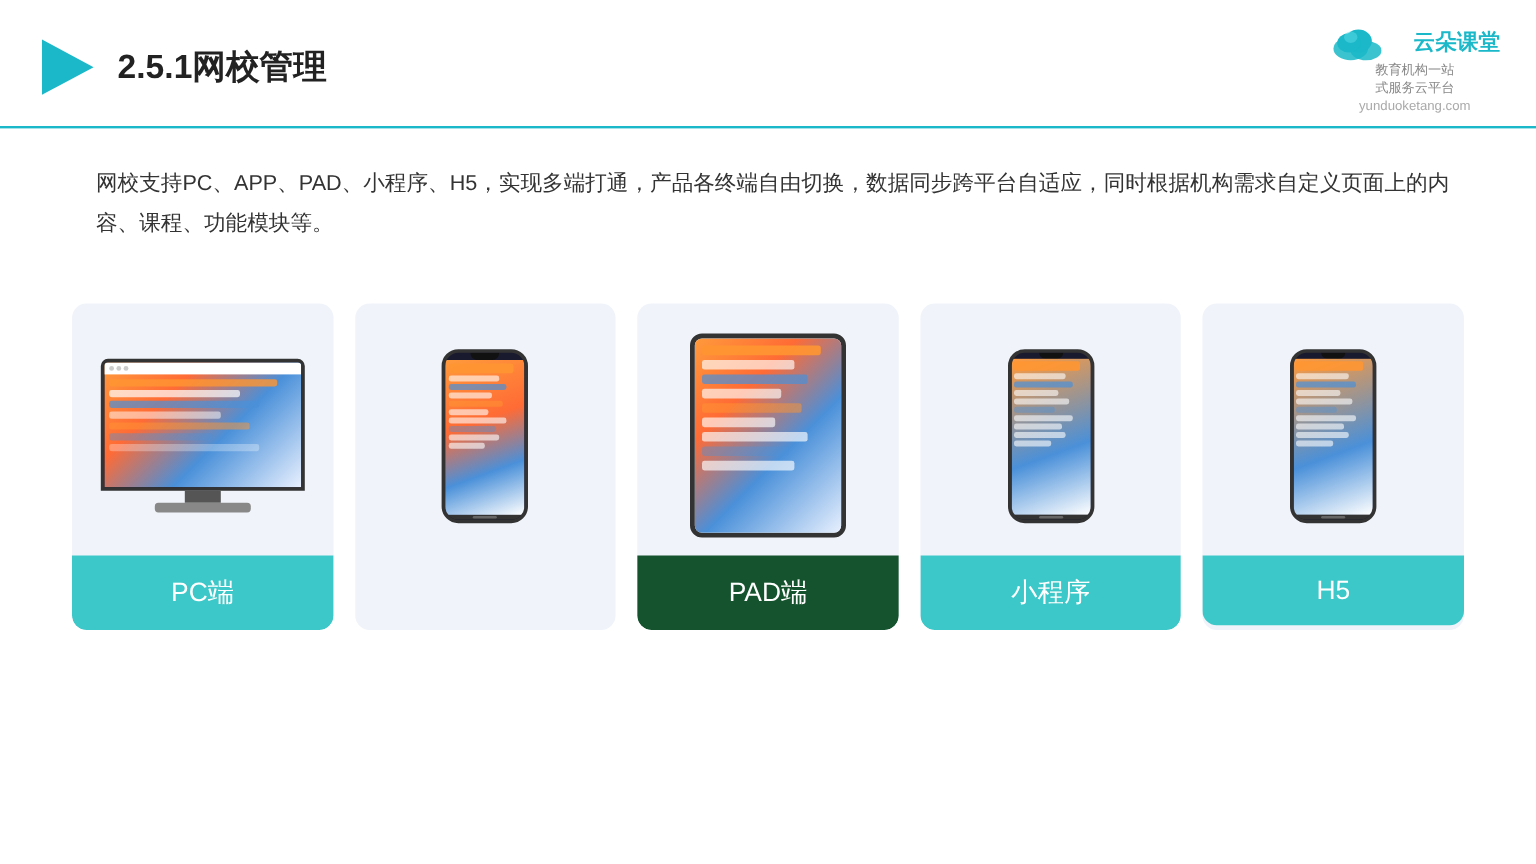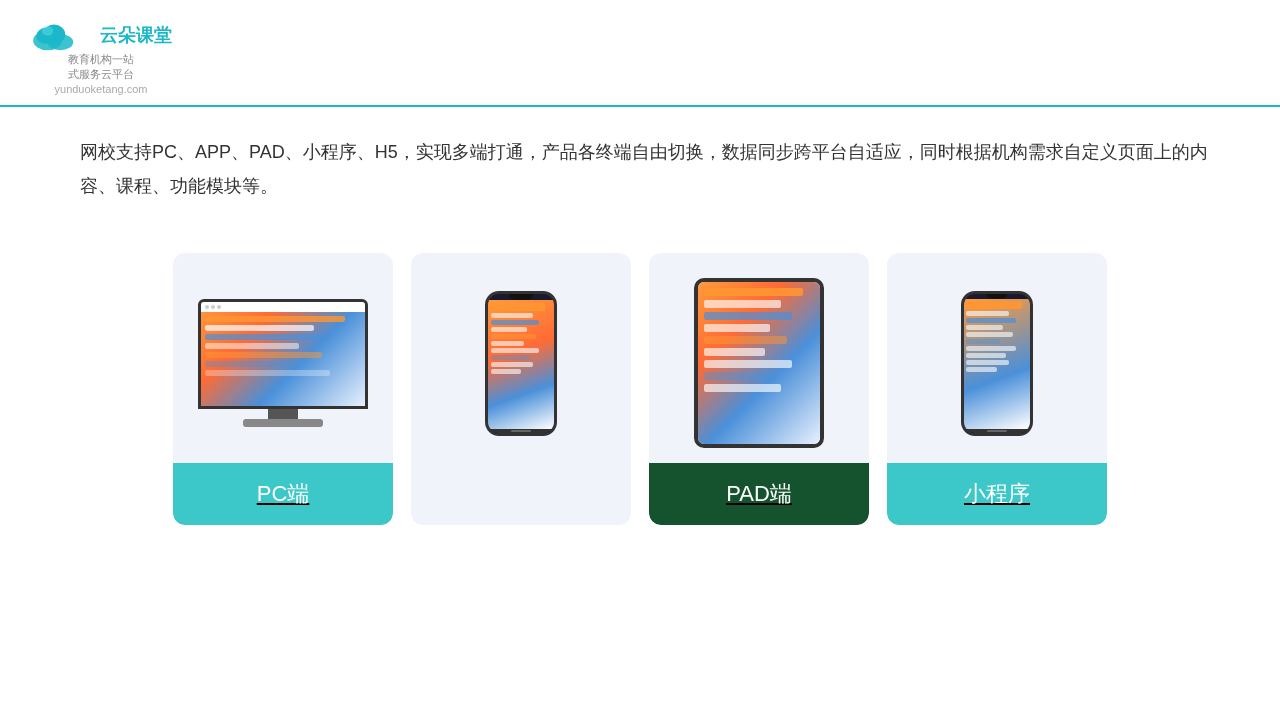--- a/index.html
+++ b/index.html
@@ -71,21 +71,20 @@
       line-height: 1.9;
     }
 
     
     .cards-section {
       display: flex;
       justify-content: center;
       gap: 18px;
       padding: 30px 60px 0 60px;
       margin-top: 10px;
-      text-decoration: underline;
     }
 
     .card {
       background: #f0f4fa;
       border-radius: 12px;
       width: 220px;
       display: flex;
       flex-direction: column;
       align-items: center;
       overflow: hidden;
@@ -278,20 +277,27 @@
       background: #3cc8c8;
     }
     .card:nth-child(3) .card-label {
       background: #14532d;
     }
   </style>
 </head>
 <body>
 
 <div class="header">
+  <div class="header-left">
+
+    <svg class="logo-play" viewBox="0 0 50 50" xmlns="http://www.w3.org/2000/svg">
+      <polygon points="5,2 48,25 5,48" fill="#1ab8c8"></polygon>
+    </svg>
+    <span class="page-title">2.5.1网校管理</span>
+  </div>
   <div class="header-right">
     <div class="brand-logo">
 
       <svg class="cloud-icon-svg" viewBox="0 0 60 42" xmlns="http://www.w3.org/2000/svg">
         <ellipse cx="22" cy="28" rx="18" ry="12" fill="#1ab8c8" opacity="0.85"></ellipse>
         <ellipse cx="38" cy="30" rx="16" ry="10" fill="#1ab8c8" opacity="0.85"></ellipse>
         <ellipse cx="30" cy="20" rx="14" ry="12" fill="#1ab8c8"></ellipse>
         <ellipse cx="20" cy="22" rx="12" ry="10" fill="#1ab8c8"></ellipse>
 
         <ellipse cx="22" cy="16" rx="7" ry="6" fill="#5dd9e8" opacity="0.5"></ellipse>
@@ -404,14 +410,37 @@
           <div class="mini-phone-line" style="width:50%;"></div>
         </div>
         <div class="phone-home-bar">
             <div class="phone-home-indicator"></div>
           </div>
       </div>
     </div>
     <div class="card-label">小程序</div>
   </div>
 
+  <div class="card">
+    <div class="card-image-area">
+      <div class="mini-phone">
+        <div class="phone-notch" style="width:20px; height:5px; background:#111; border-radius:0 0 5px 5px; margin:0 auto;"></div>
+        <div class="mini-phone-screen">
+          <div class="mini-phone-line" style="width:90%; background:rgba(255,150,50,0.9); height:8px;"></div>
+          <div class="mini-phone-line" style="width:70%;"></div>
+          <div class="mini-phone-line" style="width:80%; background:rgba(74,144,217,0.7);"></div>
+          <div class="mini-phone-line" style="width:60%;"></div>
+          <div class="mini-phone-line" style="width:75%;"></div>
+          <div class="mini-phone-line" style="width:55%; background:rgba(74,144,217,0.4);"></div>
+          <div class="mini-phone-line" style="width:80%;"></div>
+          <div class="mini-phone-line" style="width:65%;"></div>
+          <div class="mini-phone-line" style="width:70%;"></div>
+          <div class="mini-phone-line" style="width:50%;"></div>
+        </div>
+        <div class="phone-home-bar">
+            <div class="phone-home-indicator"></div>
+          </div>
+      </div>
+    </div>
+    <div class="card-label">H5</div>
+  </div>
 
 </div>
 
 </body></html>

